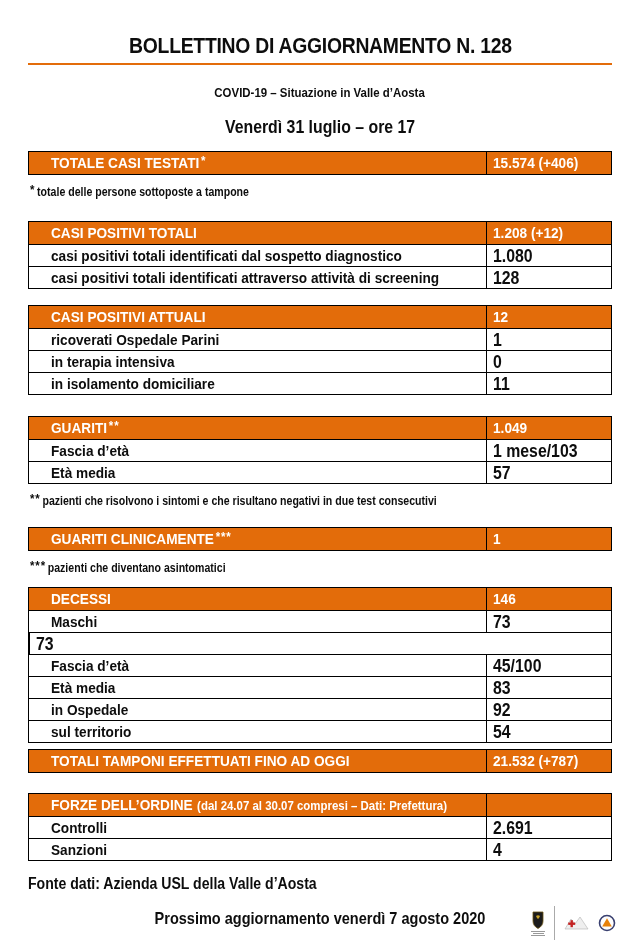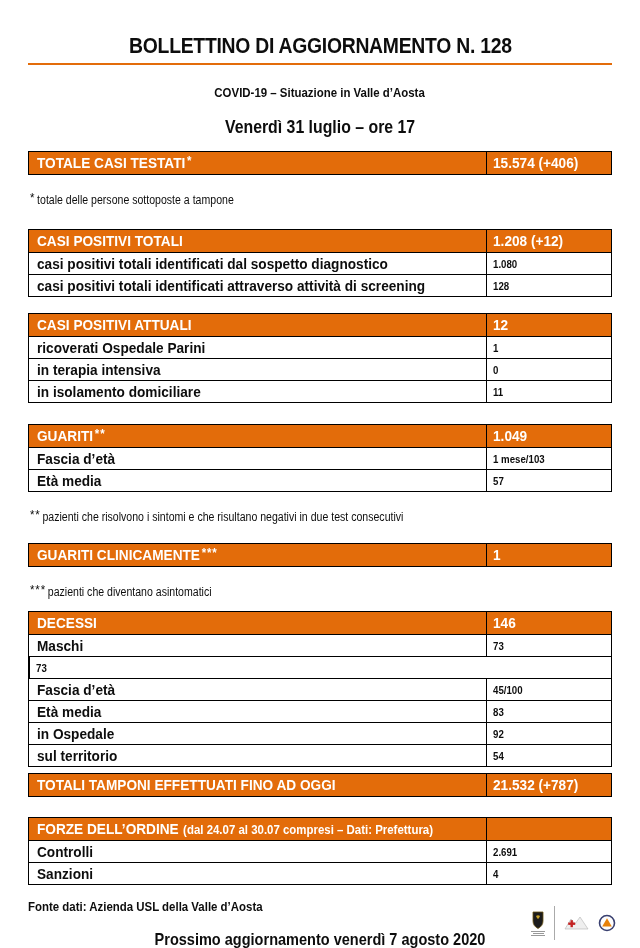--- a/index.html
+++ b/index.html
@@ -16,40 +16,40 @@
 
   .title-wrap { text-align:center; }
   .doc-title { font-size:22px; font-weight:700; letter-spacing:-0.3px; line-height:24px; }
   .title-rule { height:2px; background:#E36C0A; margin-top:5px; }
   .doc-subtitle { text-align:center; margin-top:18px; font-size:13px; font-weight:700; line-height:20px; }
   .doc-date { text-align:center; margin-top:14px; font-size:18px; font-weight:700; line-height:20px; }
 
   .tbl { border:1px solid #000; }
   .trow { display:flex; border-top:1px solid #000; height:22px; line-height:20px; background:#fff; }
   .trow:first-child { border-top:none; }
-  .tcell-label { flex:1; padding:1px 8px 0; font-size:15.5px; font-weight:700; overflow:hidden; }
-  .tcell-value { width:125px; border-left:1px solid #000; padding:1px 6px 0; font-size:11px; font-weight:700; overflow:hidden; }
+  .tcell-label { flex:1; padding:1px 22px 0; font-size:15.5px; font-weight:700; overflow:hidden; }
+  .tcell-value { width:125px; border-left:1px solid #000; padding:1px 6px 0; font-size:18px; font-weight:700; overflow:hidden; }
   .hrow { background:#E36C0A; color:#fff; }
   .hrow .tcell-label, .hrow .tcell-value { font-size:15.5px; }
   .hmark { position:relative; top:-3px; font-size:13px; margin-left:2px; letter-spacing:1px; }
   .hsub  { font-size:13px; margin-left:5px; }
 
-  .fnote { margin:18px 0 0 2px; font-size:12px; font-weight:400; line-height:14px; height:14px; }
+  .fnote { margin:10px 0 0 2px; font-size:12px; font-weight:700; line-height:14px; height:14px; }
   .fmark { position:relative; top:-2px; font-size:13px; margin-right:2px; letter-spacing:1px; }
 
   .s1 { margin-top:14px; }
   .s2 { margin-top:22px; }
   .s3 { margin-top:16px; }
   .s4 { margin-top:21px; }
   .s5 { margin-top:19px; }
   .s6 { margin-top:12px; }
   .s7 { margin-top:6px;  }
   .s8 { margin-top:20px; }
 
-  .source-line { margin-top:14px; font-size:13px; font-weight:700; }
+  .source-line { margin-top:14px; font-size:16px; font-weight:700; }
   .next-update { margin-top:16px; text-align:center; font-size:16.5px; font-weight:700; }
 
   .logos { position:absolute; right:24px; bottom:8px; display:flex; align-items:center; gap:8px; }
   .logo-divider { width:1px; height:34px; background:#aaa; }
   .crest { display:flex; flex-direction:column; align-items:center; gap:1px; }
   .crest-lines { display:flex; flex-direction:column; gap:1px; align-items:center; }
   .crest-lines i { display:block; height:1px; background:#999; }
   .crest-lines i:nth-child(1){ width:14px; }
   .crest-lines i:nth-child(2){ width:11px; }
   .crest-lines i:nth-child(3){ width:14px; }

